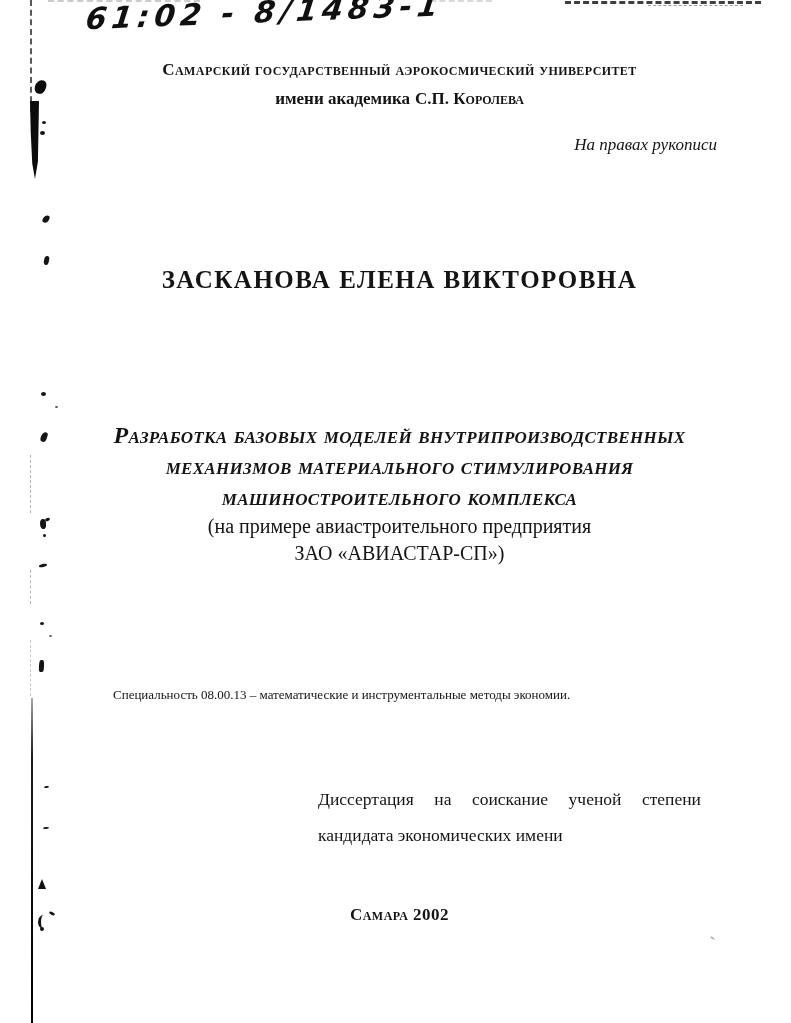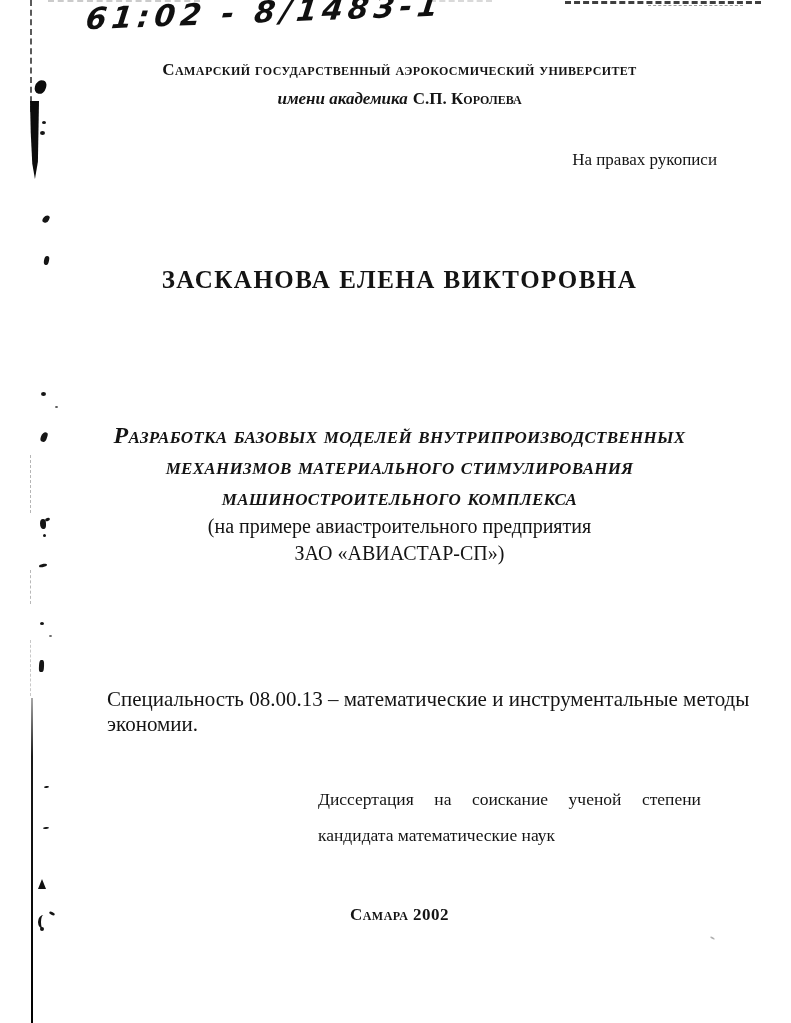--- a/index.html
+++ b/index.html
@@ -22,28 +22,28 @@
     font-size:30px;letter-spacing:5px;
     transform:rotate(-2.2deg) skewX(-9deg);
     transform-origin:left top;
     color:#101010;
     white-space:nowrap;
   }
   
   .univ1{top:60px;font-size:17px;font-weight:bold;font-variant:small-caps;letter-spacing:.4px;}
   .univ2{top:89px;font-size:17px;font-weight:bold;}
   .univ2 .sc{font-variant:small-caps;margin-top:31px;}
-  .univ2 .pfx{margin-right:5px;font-style:italic;}
-  .note{top:150px;right:74px;font-size:17px;}
+  .univ2 .pfx{margin-right:5px;}
+  .note{top:135px;right:74px;font-size:17px;font-style:italic;}
   .author{top:266px;font-size:25px;font-weight:bold;letter-spacing:1.5px;white-space:nowrap;}
   
   .title-block{top:420px;left:4px;width:791px;text-align:center;}
   .t-sc{font-size:24px;font-weight:bold;font-style:italic;font-variant:small-caps;line-height:31px;letter-spacing:.3px;}
   .t-sub{font-size:20px;line-height:27px;}
-  .specialty{top:687px;left:107px;font-size:21px;}
+  .specialty{top:687px;left:113px;font-size:13px;}
   .degree{top:781px;left:318px;width:383px;font-size:17.5px;line-height:36px;}
   .degree .l1{display:block;text-align:justify;text-align-last:justify;}
   .degree .l2{display:block;}
   .imprint{top:905px;font-size:17px;font-weight:bold;font-variant:small-caps;letter-spacing:.5px;}
   
   .mk{position:absolute;background:#151515;border-radius:50%;}
   .hdash{position:absolute;height:0;}
   .vdash{position:absolute;width:0;}
 </style>
 </head>
@@ -101,18 +101,18 @@
     <div class="t-sc">механизмов материального стимулирования</div>
     <div class="t-sc">машиностроительного комплекса</div>
     <div class="t-sub">(на примере авиастроительного предприятия</div>
     <div class="t-sub">ЗАО «АВИАСТАР-СП»)</div>
   </div>
 
   <div class="abs specialty">Специальность 08.00.13 – математические и инструментальные методы экономии.</div>
 
   <div class="abs degree">
     <span class="l1">Диссертация на соискание ученой степени</span>
-    <span class="l2">кандидата математические наук</span>
+    <span class="l2">кандидата экономических имени</span>
   </div>
 
   <div class="abs centered imprint">Самара 2002</div>
 
 </div>
 
 </body></html>

